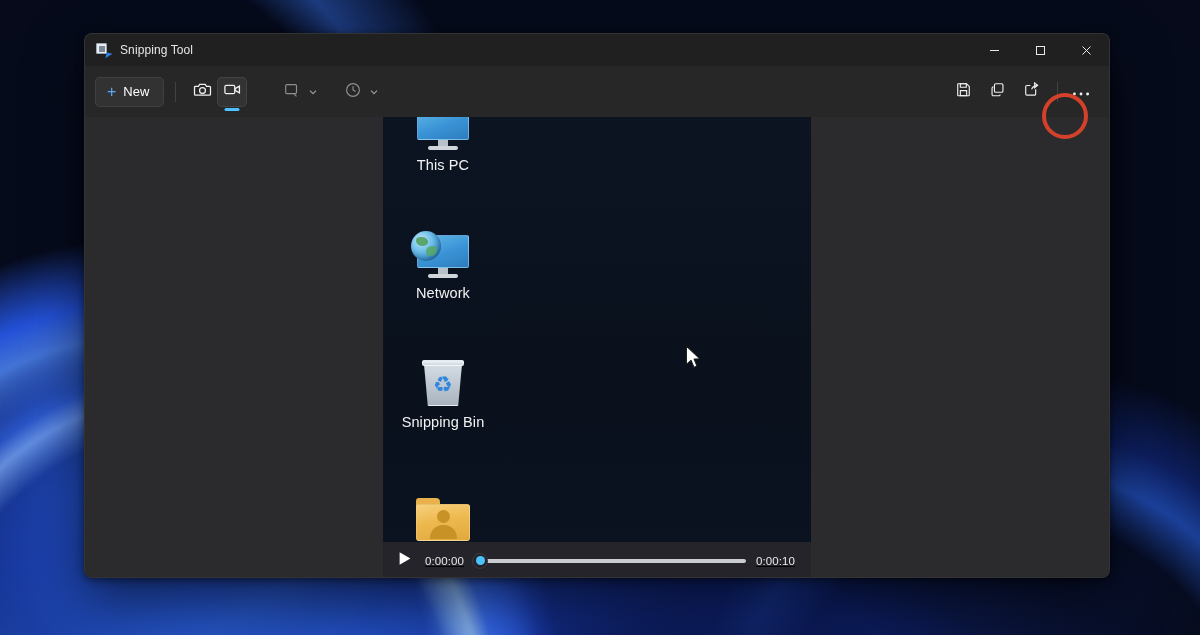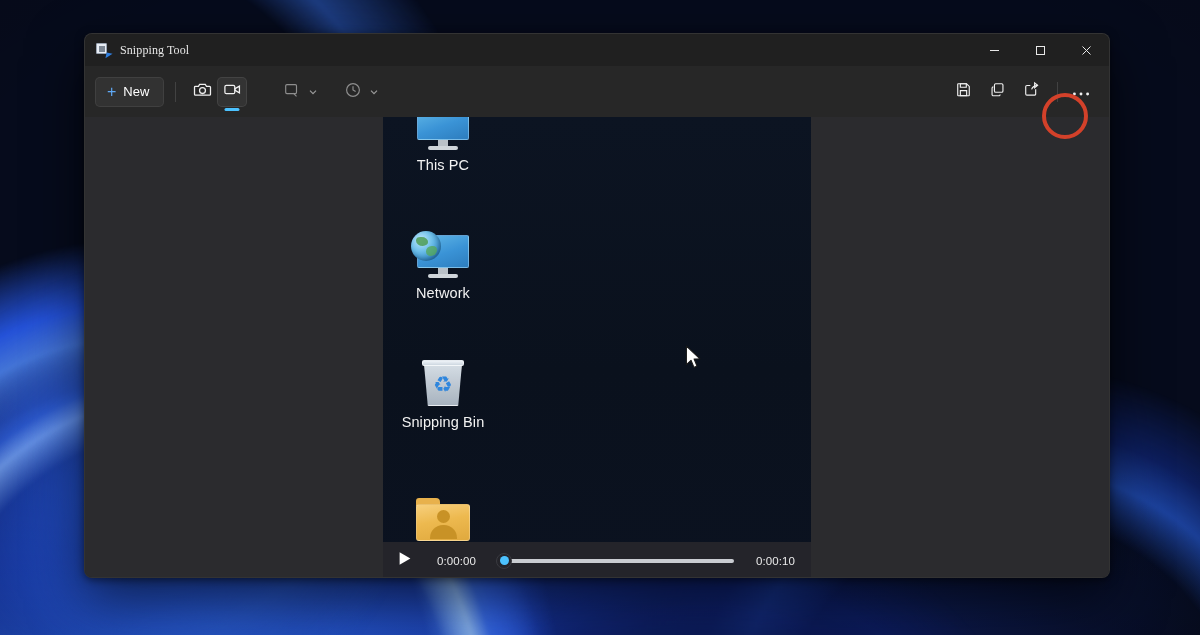--- a/index.html
+++ b/index.html
@@ -120,21 +120,20 @@
     width: 0; height: 0;
     border-left: 6px solid #2f7fe0;
     border-bottom: 6px solid transparent;
     transform: rotate(12deg);
   }
   #window-title {
     font-size: 12px;
     color: #e6e6e6;
     letter-spacing: .1px;
     white-space: nowrap;
-    font-family: Liberation Serif, serif;
   }
   #window-controls {
     position: absolute;
     right: 0; top: 0;
     display: flex; height: 32px;
   }
   .win-btn {
     width: 46px; height: 32px;
     display: flex; align-items: center; justify-content: center;
     color: #e8e8e8;
@@ -363,21 +362,22 @@
   
   #player-bar {
     position: absolute;
     left: 0; bottom: 0;
     width: 428px;
     height: 37px;
     background: #24242a;
     display: flex;
     align-items: center;
     padding: 0 16px 0 12px;
-    gap: 22px;
+    gap: 10px;
+    text-decoration: underline;
   }
   #play-button {
     width: 20px; height: 20px;
     display: flex; align-items: center; justify-content: center;
     color: #ffffff;
   }
   .time-label {
     font-size: 11.5px;
     color: #e9e9e9;
     white-space: nowrap;

